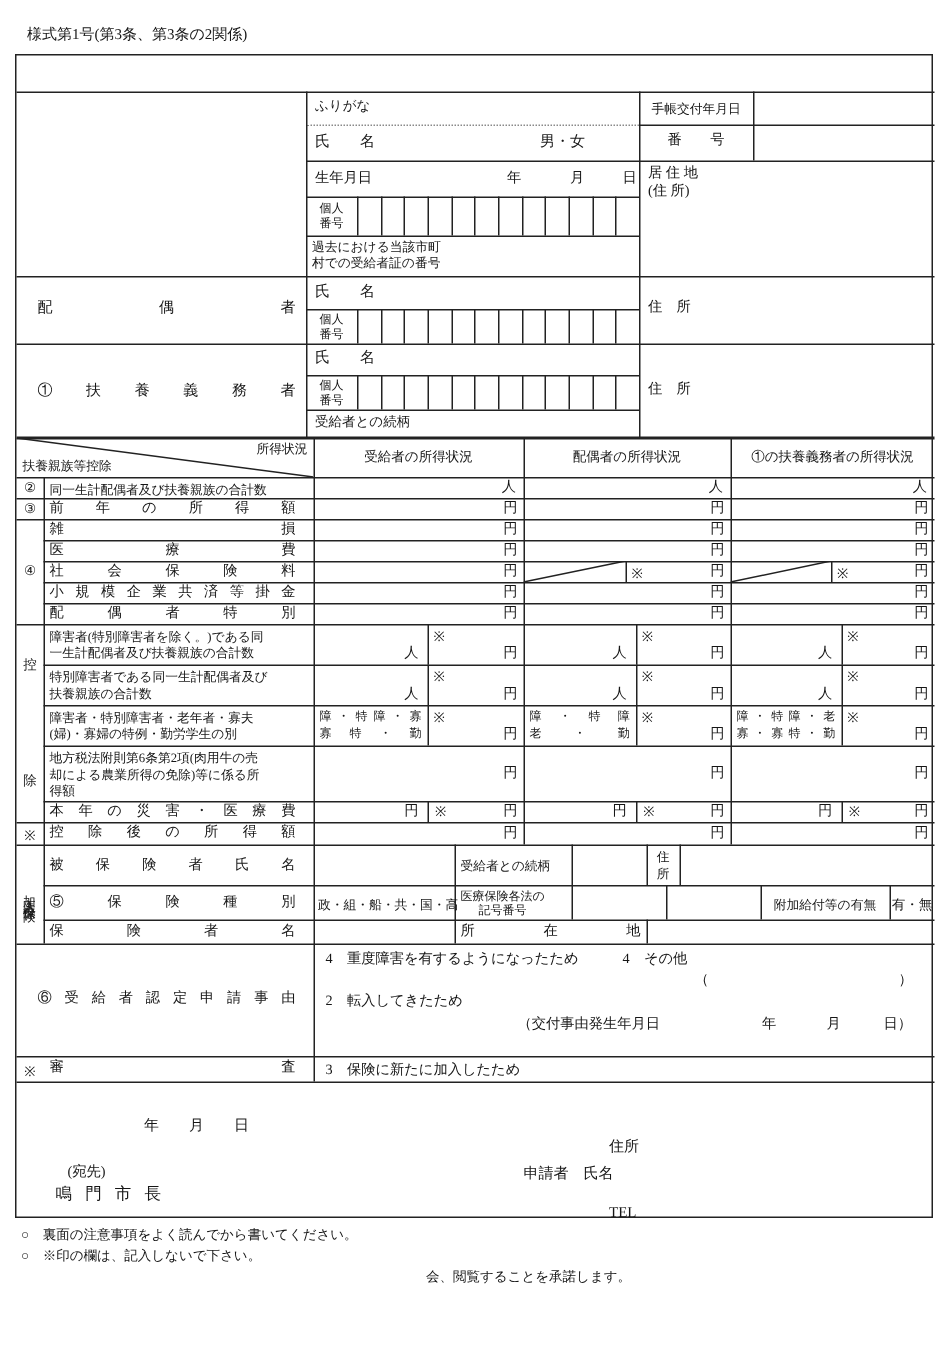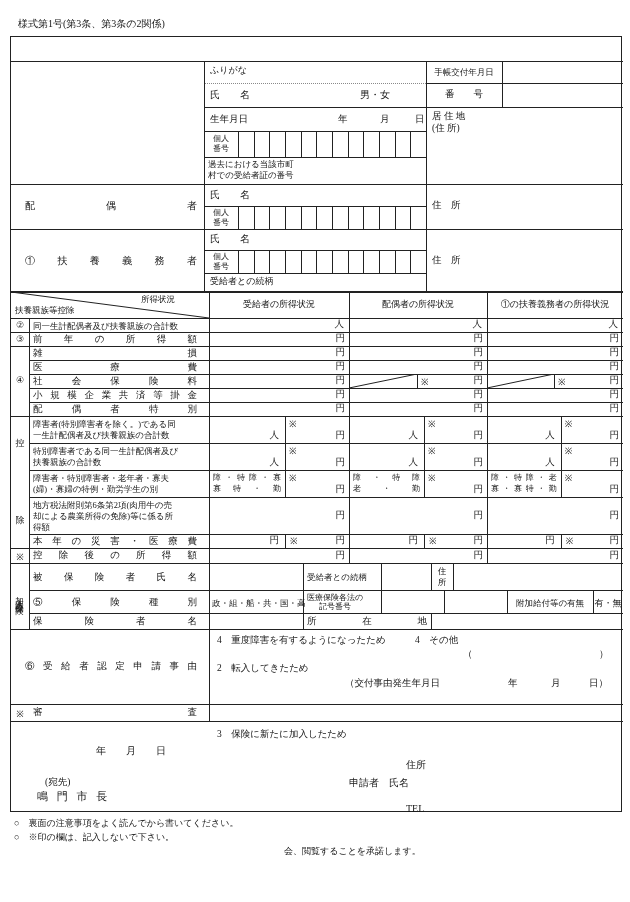--- a/index.html
+++ b/index.html
@@ -179,21 +179,21 @@
         <i class="pb"></i>
     </div>
     <div class="t f9" style="left:199px;top:239px">受給者との続柄</div>
     <div class="fld" style="left:300px;top:236px;width:110px;height:19px"></div>
     <div class="t f95" style="left:421px;top:218px">住　所</div>
     <div class="fld" style="left:450px;top:192px;width:162px;height:63px"></div>
 
     <svg class="dg" style="left:0;top:255px;width:198px;height:26px">
         <line x1="0" y1="0" x2="198" y2="26"></line>
       </svg>
-    <div class="t f85" style="left:130px;top:257px;width:64px;text-align:left">所得状況</div>
+    <div class="t f85" style="left:130px;top:257px;width:64px;text-align:right">所得状況</div>
     <div class="t f85" style="left:4px;top:268px">扶養親族等控除</div>
     <div class="t f9 c" style="left:198px;top:262px;width:140px">受給者の所得状況</div>
     <div class="t f9 c" style="left:338px;top:262px;width:138px">配偶者の所得状況</div>
     <div class="t f9 c" style="left:476px;top:262px;width:136px">①の扶養義務者の所得状況</div>
 
     <div class="nw f9" style="top:283px">②</div>
     <div class="t f85" style="left:22px;top:284px">同一生計配偶者及び扶養親族の合計数</div>
     <div class="cell per" style="left:198px;top:281px;width:140px;height:14px">人</div>
     <div class="cell per" style="left:338px;top:281px;width:138px;height:14px">人</div>
     <div class="cell per" style="left:476px;top:281px;width:136px;height:14px">人</div>
@@ -385,21 +385,21 @@
     <div class="t f95" style="left:206px;top:598px">4　重度障害を有するようになったため</div>
     <div class="t f95" style="left:404px;top:598px">4　その他</div>
     <div class="t f95" style="left:452px;top:612px">（</div>
     <div class="t f95" style="left:588px;top:612px">）</div>
     <div class="fld" style="left:462px;top:608px;width:124px;height:16px"></div>
     <div class="t f95" style="left:206px;top:626px">2　転入してきたため</div>
     <div class="t f95" style="left:334px;top:641px">（交付事由発生年月日</div>
     <div class="t f95" style="left:497px;top:641px">年</div>
     <div class="t f95" style="left:540px;top:641px">月</div>
     <div class="t f95" style="left:578px;top:641px">日）</div>
-    <div class="t f95" style="left:206px;top:692px">3　保険に新たに加入したため</div>
+    <div class="t f95" style="left:206px;top:672px">3　保険に新たに加入したため</div>
 
     <div class="nw f9" style="top:670px">※</div>
     <div class="j f95" style="left:22px;top:670px;width:164px">審 査</div>
     <div class="fld" style="left:198px;top:667px;width:414px;height:17px"></div>
 
     <div class="t f10" style="left:85px;top:708px">年　　月　　日</div>
     <div class="fld" style="left:120px;top:706px;width:120px;height:14px"></div>
     <div class="t f10" style="left:395px;top:722px">住所</div>
     <div class="fld" style="left:425px;top:720px;width:150px;height:14px"></div>
     <div class="t f95" style="left:34px;top:740px">(宛先)</div>

